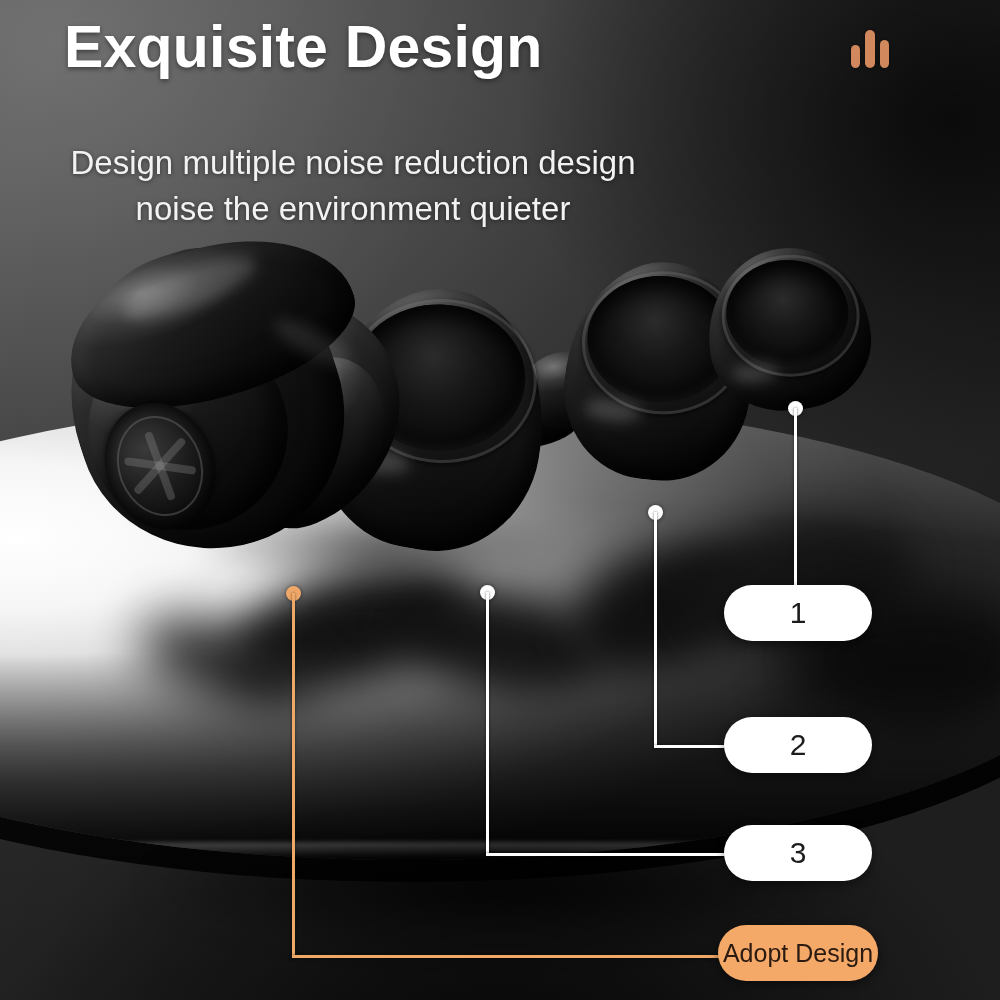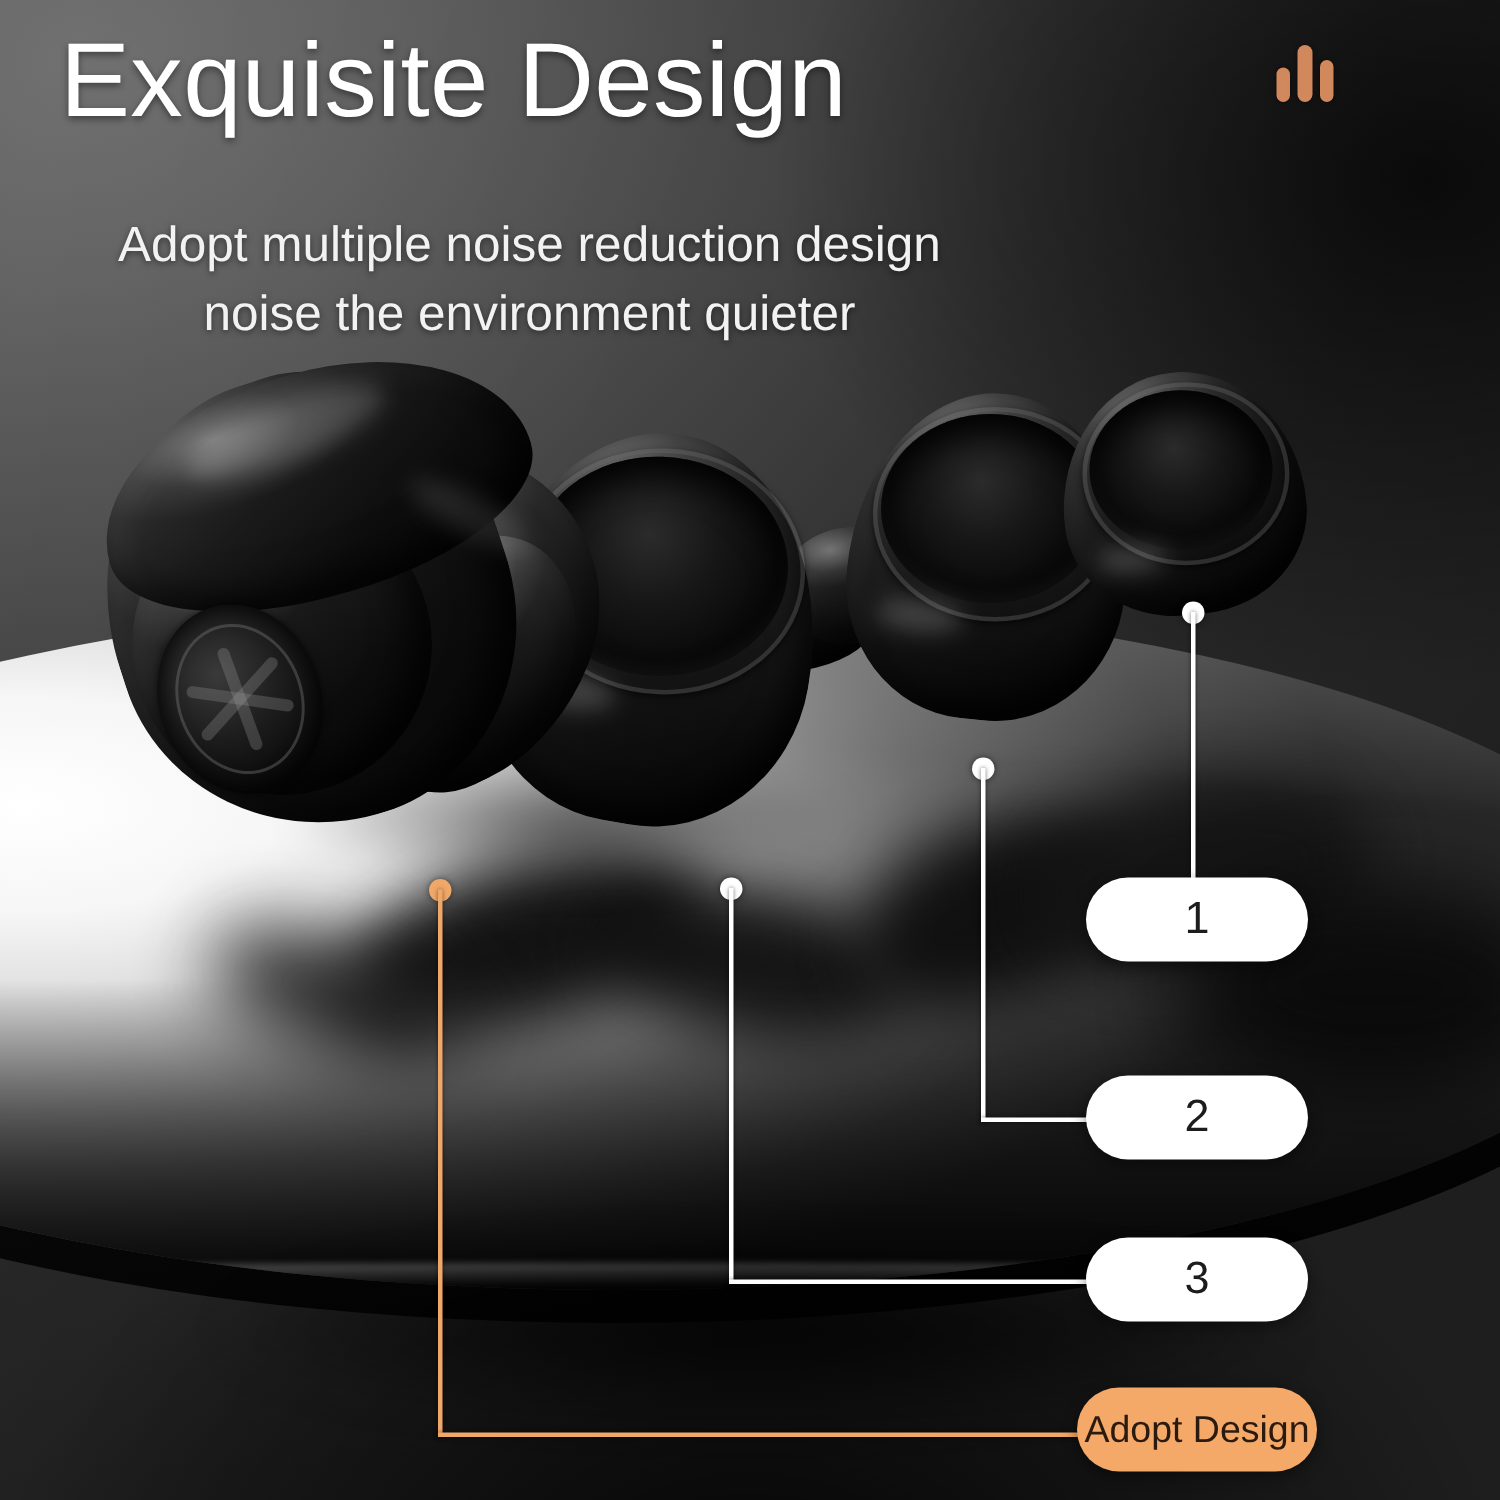--- a/index.html
+++ b/index.html
@@ -135,22 +135,22 @@
   .tipC .tip-bowl{left:20px;top:12px;width:122px;height:106px;transform:rotate(6deg);}
   .tipC .tip-lip{left:15px;top:7px;width:132px;height:116px;transform:rotate(6deg);}
 
   .spec-hl{
     position:absolute;border-radius:50%;background:rgba(255,255,255,.18);
     filter:blur(7px);pointer-events:none;
   }
 
   
   .title{
-    position:absolute;left:40px;top:16px;
-    font-size:70px;line-height:1.08;font-weight:400;color:#ffffff;
+    position:absolute;left:64px;top:16px;
+    font-size:59px;line-height:1.08;font-weight:700;color:#ffffff;
     letter-spacing:.2px;text-shadow:0 2px 5px rgba(0,0,0,.45);white-space:nowrap;
   }
   .subtitle{
     position:absolute;left:0;top:140px;width:706px;text-align:center;
     font-size:33px;line-height:1.38;font-weight:400;color:#f2f2f2;
     text-shadow:0 1px 4px rgba(0,0,0,.5);
   }
   .subtitle .l2{display:block;}
 
   
@@ -276,21 +276,21 @@
       <div class="grille-slot b"></div>
       <div class="grille-slot c"></div>
     </div>
 
     <div class="spec-hl" style="left:120px;top:268px;width:140px;height:40px;transform:rotate(-22deg);"></div>
     <div class="spec-hl" style="left:268px;top:330px;width:90px;height:26px;transform:rotate(28deg);opacity:.6;"></div>
   </div>
 
   <div class="title">Exquisite Design</div>
   <div class="subtitle">
-    <span class="l1">Adopt multiple noise reduction design</span>
+    <span class="l1">Design multiple noise reduction design</span>
     <span class="l2">noise the environment quieter</span>
   </div>
 
   <div class="logo">
     <i class="b1"></i>
     <i class="b2"></i>
     <i class="b3"></i>
   </div>
 
   <div class="lead lead1">

